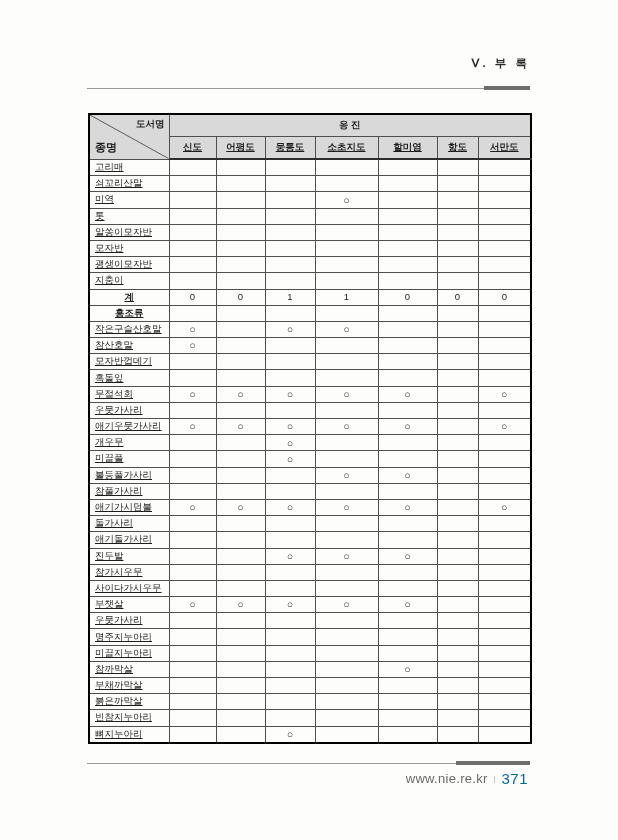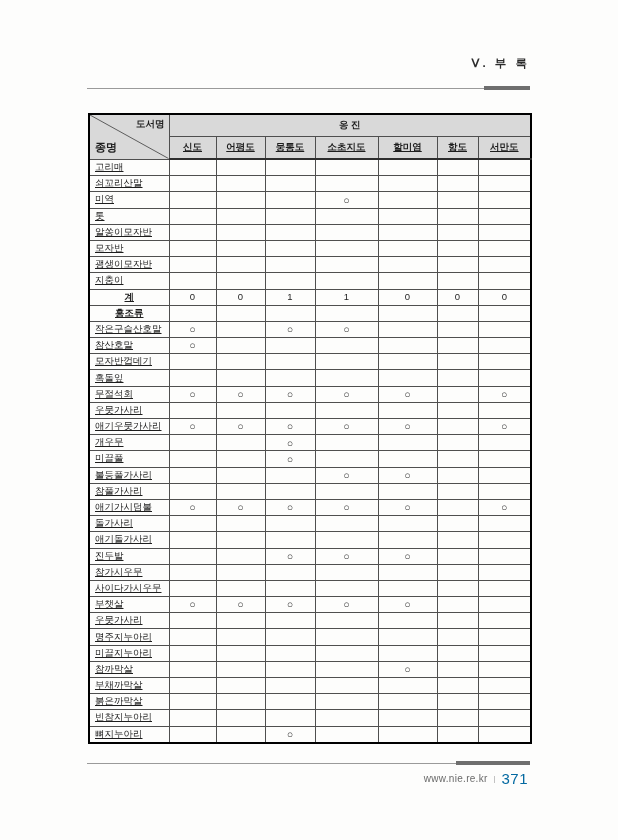--- a/index.html
+++ b/index.html
@@ -16,21 +16,21 @@
   .rule-thin  { position:absolute; height:1px; background:#9a9a9a; }
   .rule-thick { position:absolute; height:4px; background:#6e6e6e; }
   .head-rule-thin  { left:87px; top:88px; width:443px; }
   .head-rule-thick { left:484px; top:86px; width:46px; }
   .foot-rule-thin  { left:87px; top:763px; width:443px; }
   .foot-rule-thick { left:456px; top:761px; width:74px; }
   .footer-text {
     position:absolute; top:770px; right:90px;
     display:flex; align-items:center; gap:6px;
   }
-  .footer-url { font-size:10px; color:#6a6a6a; letter-spacing:0.3px; }
+  .footer-url { font-size:13px; color:#6a6a6a; letter-spacing:0.3px; }
   .footer-sep { font-size:7px; color:#999; }
   .footer-page { font-size:15px; color:#0369a1; letter-spacing:0.5px; }
 
   
   .tbl-wrap { position:absolute; left:88px; top:113px; }
   table {
     border-collapse:collapse; table-layout:fixed; width:442px;
     border:2px solid #000000;
   }
   th, td {

